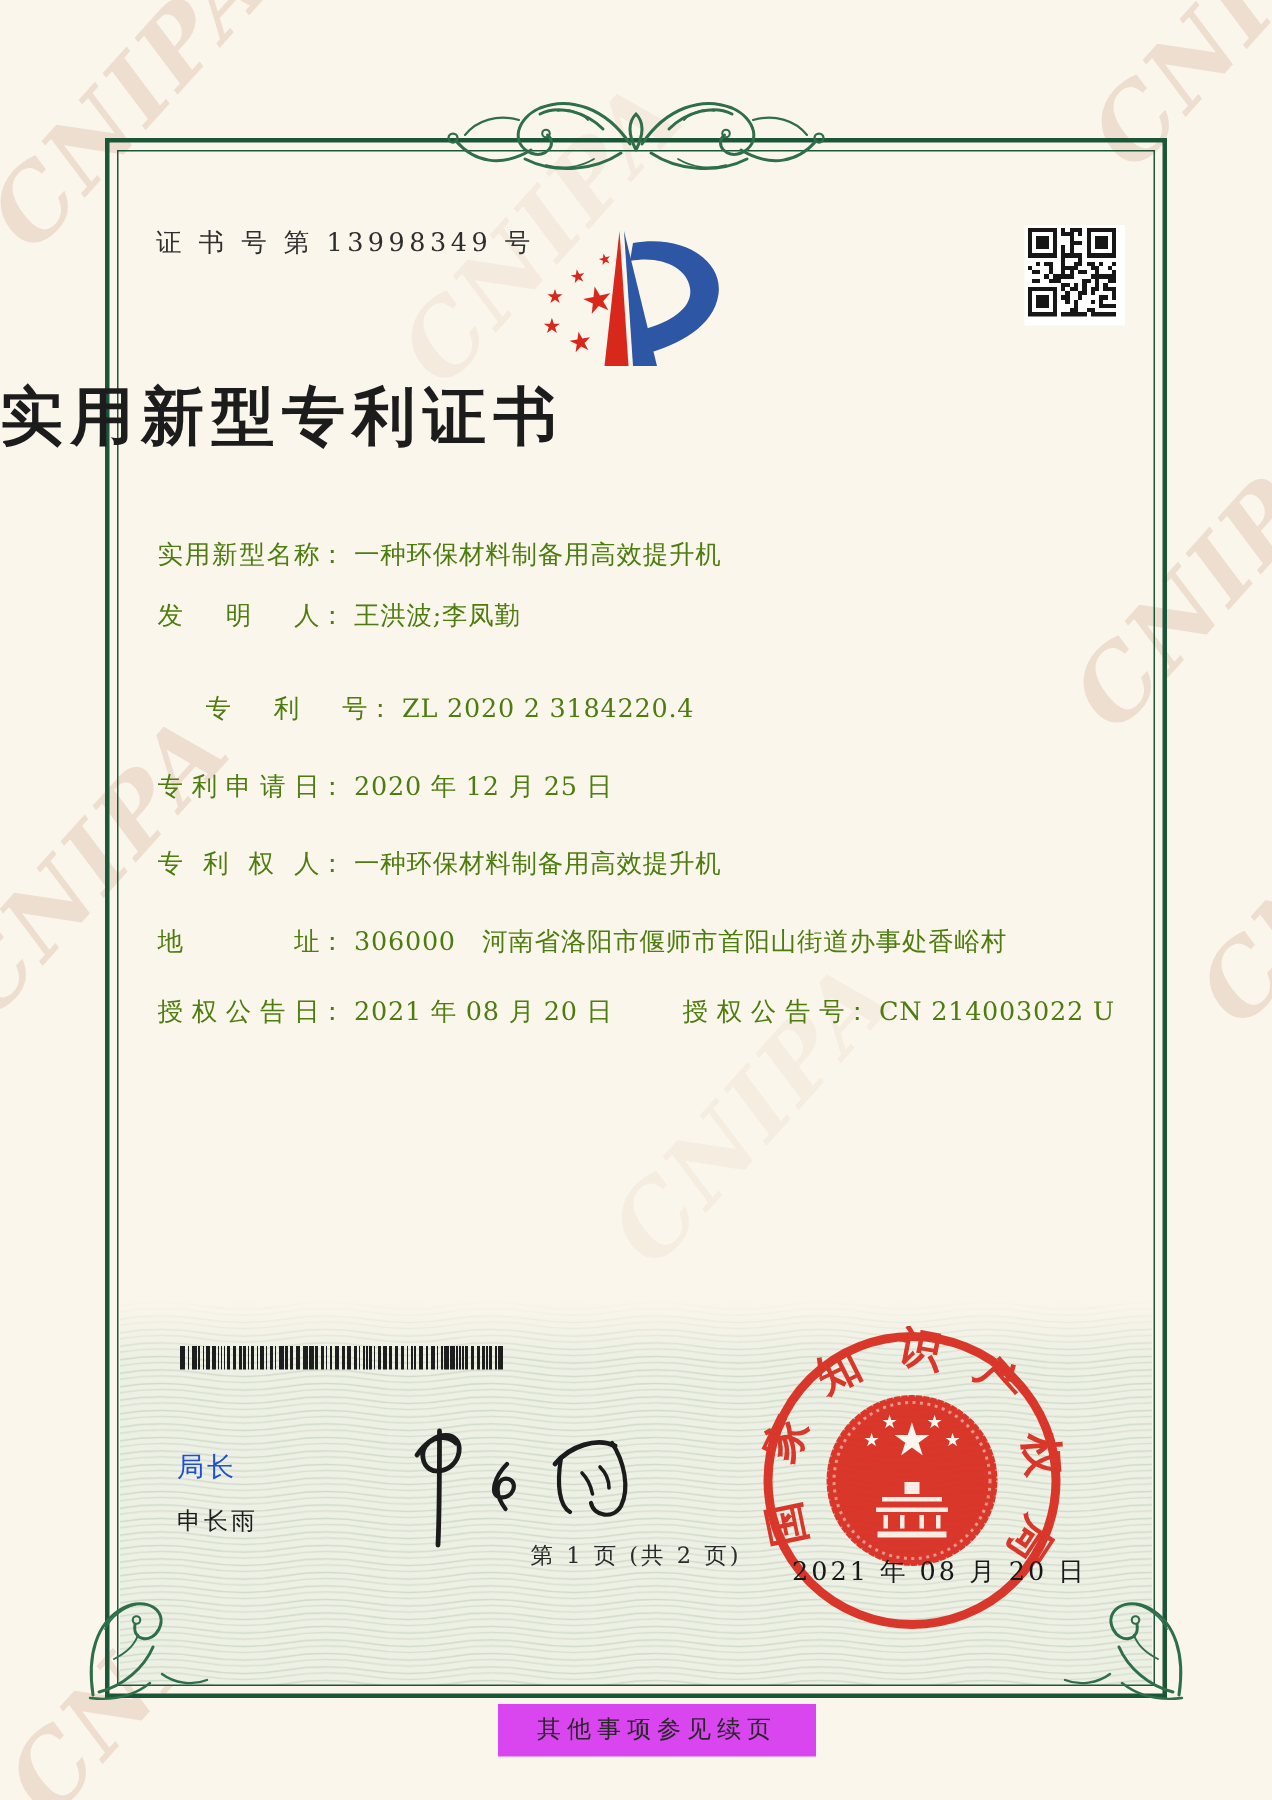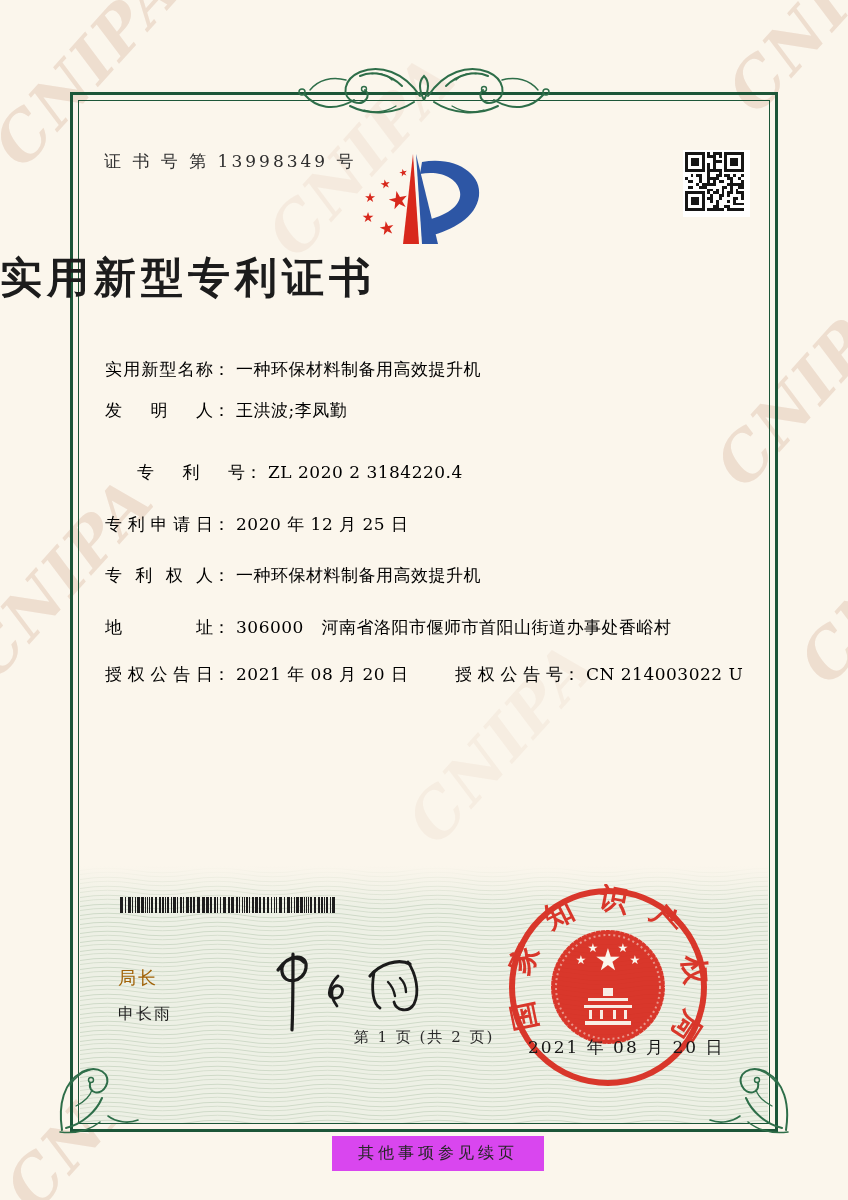--- a/index.html
+++ b/index.html
@@ -50,41 +50,41 @@
     font-size:17px;color:#2e2e2e;letter-spacing:3px;
   }
   .logo{position:absolute;left:356px;top:150px;z-index:4;}
   .qr{position:absolute;left:683px;top:150px;width:63px;height:63px;z-index:4;background:#fff;padding:2px;}
   .title{
     position:absolute;left:0;top:250px;width:848px;z-index:4;
     text-align:left;font-size:42px;font-weight:bold;color:#1c1c1c;
     letter-spacing:5px;
   }
   
-  .row{position:absolute;left:105px;z-index:4;font-size:17px;color:#000000;white-space:nowrap;}
+  .row{position:absolute;left:105px;z-index:4;font-size:17px;color:#4d7c0f;white-space:nowrap;}
   .row .lbl{display:inline-block;width:108px;text-align:justify;text-align-last:justify;vertical-align:bottom;}
   .row .colon{display:inline-block;margin-right:6px;}
   .row .val{letter-spacing:.5px;}
   .r-name{top:358px;}
   .r-inventor{top:399px;}
   .r-patno{top:461px;margin-left:32px;}
   .r-filing{top:513px;}
   .r-patentee{top:564px;}
   .r-address{top:616px;}
   .r-grant{top:663px;}
   .grant2{position:absolute;left:350px;top:0;}
   
   .body-text{
     position:absolute;left:103px;top:699px;width:646px;z-index:4;
     font-size:17px;line-height:27px;color:#262626;text-align:justify;
   }
   .body-text p{margin:0;text-indent:2em;}
   
   .barcode{position:absolute;left:120px;top:897px;z-index:4;}
-  .sig-title{position:absolute;left:118px;top:966px;z-index:4;font-size:18px;color:#a16207;letter-spacing:2px;}
+  .sig-title{position:absolute;left:118px;top:966px;z-index:4;font-size:18px;color:#1d4ed8;letter-spacing:2px;}
   .sig-name{position:absolute;left:118px;top:1004px;z-index:4;font-size:16px;color:#1d1d1d;letter-spacing:2px;}
   .sig-script{position:absolute;left:238px;top:942px;z-index:4;}
   .seal{position:absolute;left:505px;top:884px;z-index:5;}
   .seal-date{
     position:absolute;left:528px;top:1036px;z-index:6;
     font-size:17px;color:#171717;letter-spacing:2px;white-space:nowrap;
   }
   .page-num{
     position:absolute;left:0;top:1028px;width:848px;z-index:4;
     text-align:center;font-size:15px;color:#2a2a2a;letter-spacing:2px;

